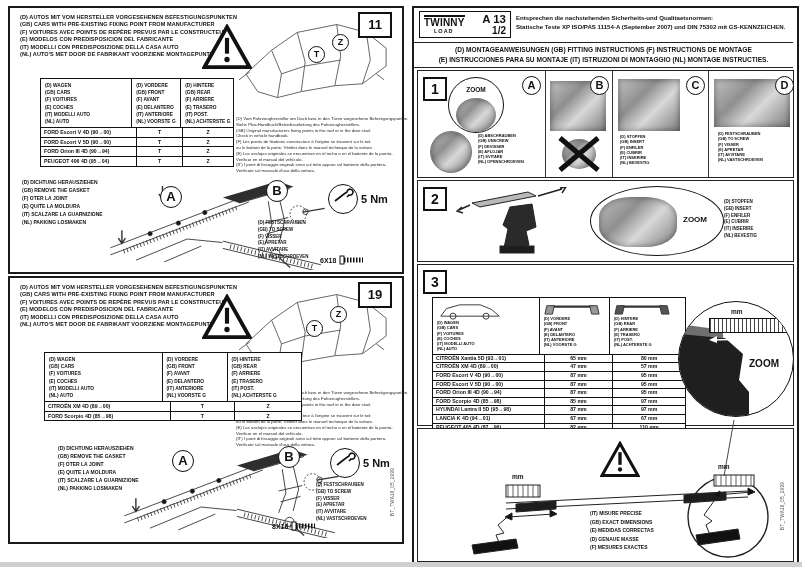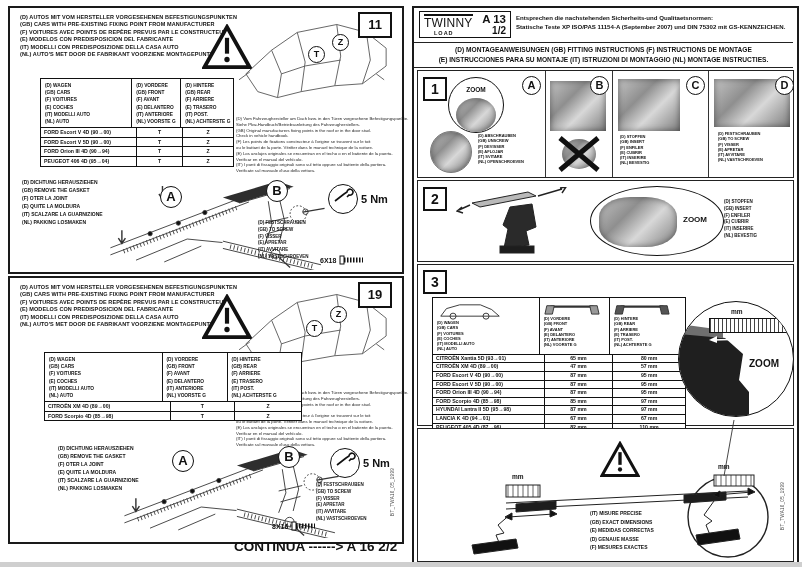--- a/index.html
+++ b/index.html
@@ -356,29 +356,28 @@
       </div>
     <div class="screwline" style="left:262px;top:242px;">
       <span>8X16</span>
       <svg width="26" height="12" viewBox="0 0 26 12">
           <rect x="1" y="2" width="4" height="8" fill="#fff" stroke="#111"></rect>
           <path d="M5,6 h19" stroke="#111" stroke-width="5" stroke-dasharray="1.5,1.5"></path>
         </svg>
     </div>
   </div>
 
-  <div class="continua" style="left:234px;top:539px;">CONTINUA ------&gt; A 16 2/2</div>
   <div class="sidecode" style="left:390px;top:468px;">BT_TWA16_05_1999</div>
 
   <div class="page-r">
 
     <div class="abs" style="left:0;top:0;width:379px;height:34px;border-bottom:1.2px solid #222;">
       <div class="abs" style="left:5px;top:3px;width:92px;height:27px;border:1.6px solid #111;display:flex;align-items:center;justify-content:space-between;padding:1px 4px;box-sizing:border-box;">
         <span style="display:inline-block;">
-          <span style="display:block;border-top:2.5px solid #111;font-size:12px;font-weight:normal;letter-spacing:.2px;">TWINNY</span>
+          <span style="display:block;border-top:2.5px solid #111;font-size:10px;font-weight:bold;letter-spacing:.2px;">TWINNY</span>
           <span style="display:block;font-size:5.5px;font-weight:bold;margin-left:10px;letter-spacing:1px;">LOAD</span>
         </span>
         <span style="text-align:right;">
           <span style="display:block;font-size:11.5px;font-weight:bold;">A 13</span>
           <span style="display:block;font-size:10px;font-weight:bold;">1/2</span>
         </span>
       </div>
       <div class="abs lines" style="left:102px;top:5px;width:274px;">
           <div class="ln" style="font-size:6.1px;line-height:9px;font-weight:bold;white-space:normal;">Entsprechen die nachstehenden Sicherheits-und Qualitaetsnormen:</div>
           <div class="ln" style="font-size:6.1px;line-height:9px;font-weight:bold;white-space:normal;">Statische Teste XP ISO/PAS 11154-A (September 2007) und DIN 75302 mit GS-KENNZEICHEN.</div>

